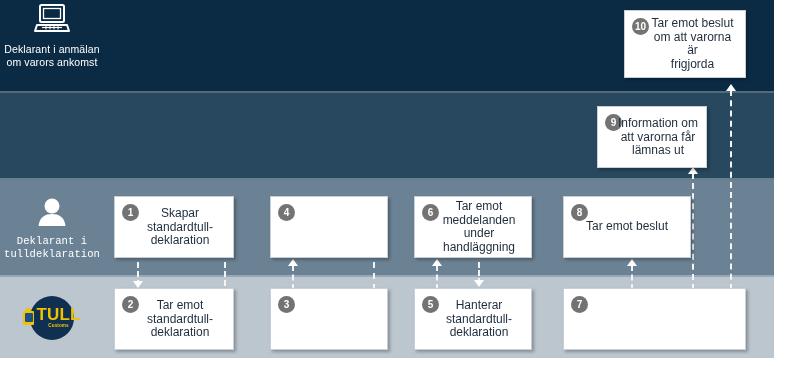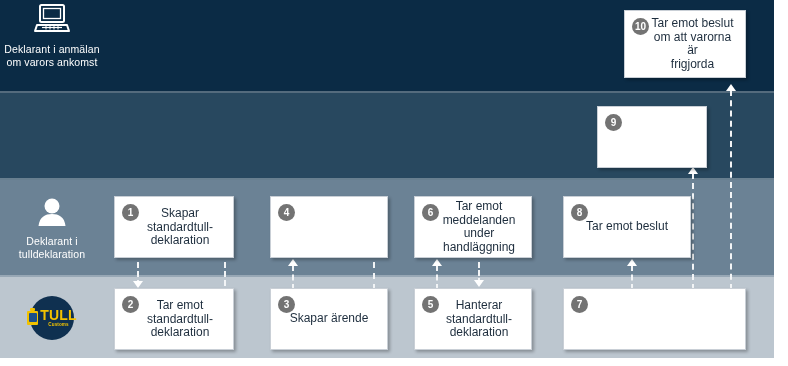--- a/index.html
+++ b/index.html
@@ -28,21 +28,21 @@
     align-items:center;justify-content:center;
     text-align:center;
   }
   .lane-head .lane-label{
     color:#ffffff;font-size:10.5px;line-height:13px;letter-spacing:.1px;
   }
   #head-declarant-arrival{top:0;height:72px;}
   #head-warehouse{top:93px;height:87px;}
   #head-declarant-customs{top:180px;height:97px;}
   #head-customs-agency{top:277px;height:81px;}
-  #head-declarant-customs .lane-label{color:#ffffff;}
+  #head-declarant-customs .lane-label{color:#ffffff;font-family:Liberation Mono, monospace;}
 
   .lane-icon{display:block;margin-bottom:4px;}
 
   
   .tull-logo{
     width:44px;height:44px;border-radius:50%;
     background:#0f3050;
     display:flex;align-items:center;justify-content:center;
     gap:2px;
   }
@@ -52,21 +52,21 @@
   }
   .tull-crest:before{
     content:"";position:absolute;left:1.5px;top:2px;
     width:8px;height:9px;background:#1c4f8a;border-radius:1px;
   }
   .tull-crest:after{
     content:"";position:absolute;left:3px;top:-2.5px;
     width:5px;height:3px;background:#f2c200;border-radius:1px;
   }
   .tull-words{display:flex;flex-direction:column;line-height:1;}
-  .tull-main{color:#f2c200;font-size:14px;font-weight:bold;letter-spacing:.2px;}
+  .tull-main{color:#f2c200;font-size:17px;font-weight:bold;letter-spacing:.2px;}
   .tull-sub{color:#f2c200;font-size:4.6px;font-weight:bold;letter-spacing:.1px;margin-top:1px;}
 
   
   .node{
     position:absolute;
     background:#ffffff;
     border:1px solid #c9cfd6;
     box-shadow:2px 2px 3px rgba(0,0,0,.28);
     box-sizing:border-box;
   }
@@ -181,20 +181,23 @@
 
   <div class="node" id="n10" style="left:624px;top:10px;width:122px;height:68px;">
     <span class="badge">10</span>
     <span class="node-text indent-none" style="padding-left:22px;">Tar emot beslut
 om att varorna är
 frigjorda</span>
   </div>
 
   <div class="node" id="n9" style="left:597px;top:106px;width:110px;height:62px;">
     <span class="badge">9</span>
+    <span class="node-text">Information om
+att varorna får
+lämnas ut</span>
   </div>
 
   <div class="node" id="n1" style="left:114px;top:196px;width:120px;height:62px;">
     <span class="badge">1</span>
     <span class="node-text">Skapar
 standardtull-
 deklaration</span>
   </div>
 
   <div class="node" id="n4" style="left:270px;top:196px;width:118px;height:62px;">
@@ -216,21 +219,20 @@
 
   <div class="node" id="n2" style="left:114px;top:288px;width:120px;height:62px;">
     <span class="badge">2</span>
     <span class="node-text">Tar emot
 standardtull-
 deklaration</span>
   </div>
 
   <div class="node" id="n3" style="left:270px;top:288px;width:118px;height:62px;">
     <span class="badge">3</span>
-    <span class="node-text indent-none">Skapar ärende</span>
   </div>
 
   <div class="node" id="n5" style="left:414px;top:288px;width:118px;height:62px;">
     <span class="badge">5</span>
     <span class="node-text">Hanterar
 standardtull-
 deklaration</span>
   </div>
 
   <div class="node" id="n7" style="left:563px;top:288px;width:183px;height:62px;">

